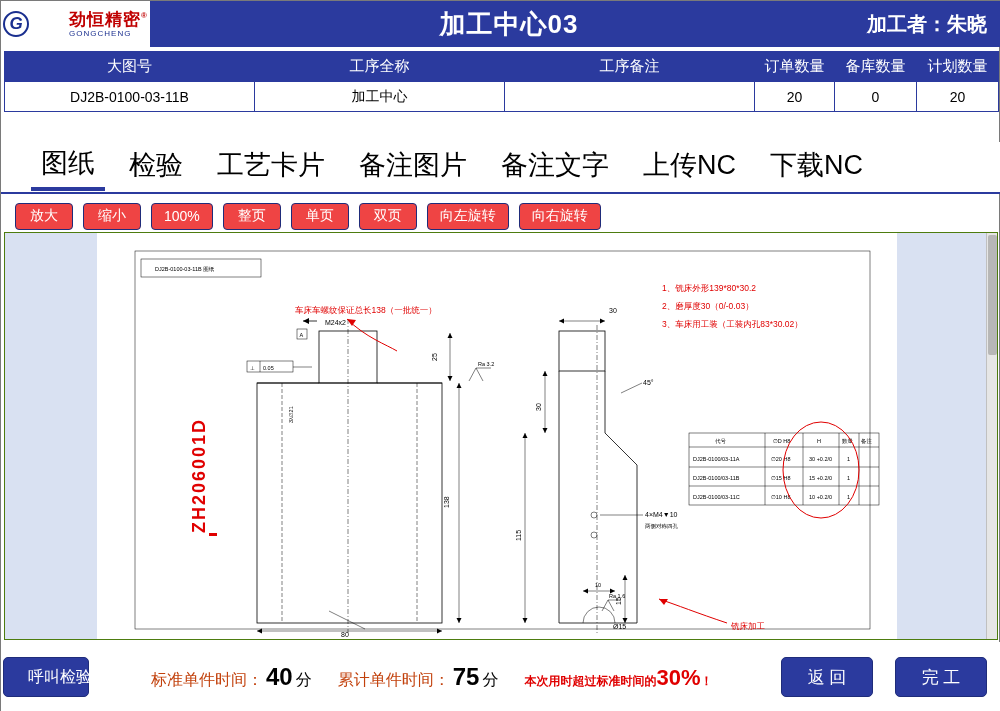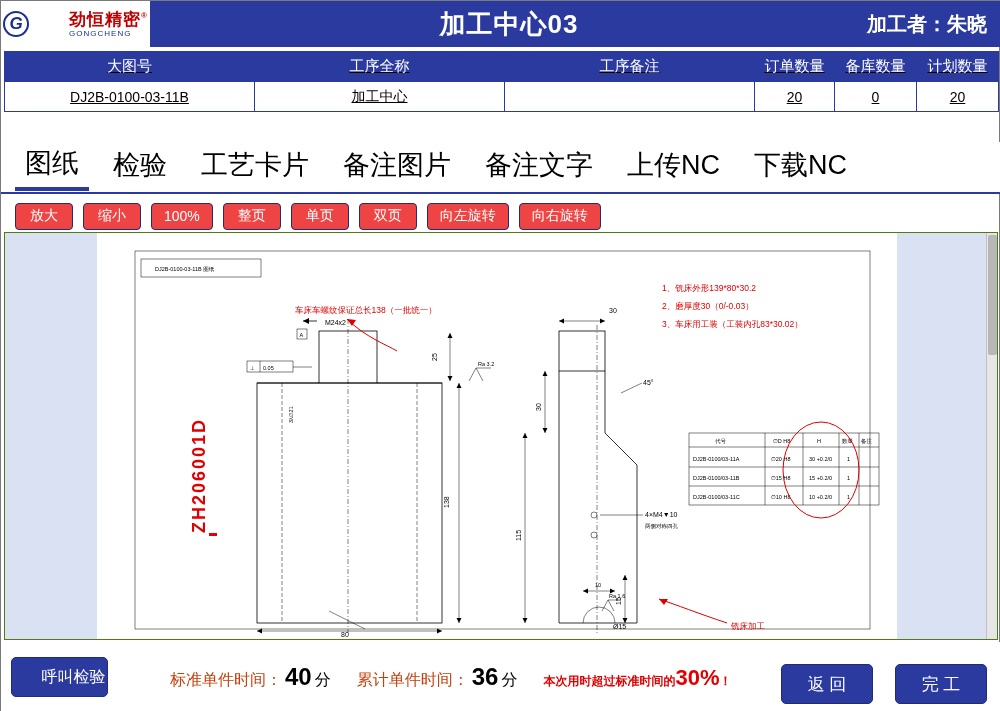--- a/index.html
+++ b/index.html
@@ -47,38 +47,37 @@
   .title-right {
     color: #ffffff; font-size: 20px; font-weight: bold;
     padding-right: 14px; white-space: nowrap;
   }
 
   
   .info-table {
     position: absolute; left: 3px; top: 50px; width: 994px;
     border-collapse: collapse;
     table-layout: fixed;
-    text-decoration: underline;
   }
   .info-table th, .info-table td {
     border: 1px solid #2b3a9e;
     height: 30px;
     text-align: center;
     font-size: 14px;
   }
   .info-table th {
     background: #2b3a9e; color: #ffffff; font-weight: normal; font-size: 15px;
   }
   .info-table td { background: #ffffff; color: #000000; }
 
   
   .tabs {
     position: absolute; left: 0; top: 141px; width: 1000px; height: 52px;
     background: #ffffff;
-    display: flex; align-items: center; padding-left: 14px;
+    display: flex; align-items: center; padding-left: 30px;
     border-bottom: 2px solid #2b3a9e;
   }
   .tab {
     font-size: 27px; color: #000000; padding: 2px 10px 6px 10px;
     margin-right: 14px; cursor: pointer; white-space: nowrap;
   }
   .tab.active {
     border-bottom: 4px solid #2b3a9e;
   }
 
@@ -121,31 +120,31 @@
     background: #ffffff;
     display: flex; align-items: center;
   }
   .fbtn {
     background: #2b3a9e; color: #ffffff; border: 1px solid #1f2c7a;
     border-radius: 5px; font-size: 17px;
     height: 40px; width: 92px;
     display: flex; align-items: center; justify-content: center;
     cursor: pointer; white-space: nowrap;
   }
-  .fbtn-call { margin-left: 10px; width: 97px; height: 40px; font-size: 16px; padding-left: 28px; }
+  .fbtn-call { margin-left: 2px; width: 86px; height: 40px; font-size: 16px; padding-left: 28px; }
   .footer-stats {
     display: flex; align-items: baseline; margin-left: 62px; white-space: nowrap;
   }
   .stat-label { font-size: 16px; color: #c2410c; }
   .stat-num { font-size: 24px; font-weight: bold; color: #000; margin: 0 3px; }
   .stat-unit { font-size: 16px; color: #000; margin-right: 26px; }
   .warn { color: #e00000; font-size: 12px; font-weight: bold; }
   .warn-num { color: #e00000; font-size: 22px; font-weight: bold; }
   .footer-right {
-    position: absolute; right: 14px; top: 22px;
+    position: absolute; right: 14px; top: 15px;
     display: flex; gap: 22px;
   }
 
   
   .dim { font-family: "Liberation Sans", sans-serif; font-size: 7px; fill: #000; }
   .dim-s { font-family: "Liberation Sans", sans-serif; font-size: 5.5px; fill: #000; }
   .red-note { font-family: "Liberation Sans", sans-serif; font-size: 8.5px; fill: #e00000; }
   .red-big {
     font-family: "Liberation Sans", sans-serif; font-size: 18px;
     fill: #e00000; font-weight: bold; letter-spacing: 2px;
@@ -388,21 +387,21 @@
 
   <div class="footer">
     <div class="fbtn fbtn-call">呼叫检验</div>
 
     <div class="footer-stats">
       <span class="stat-label">标准单件时间：</span>
       <span class="stat-num">40</span>
       <span class="stat-unit">分</span>
 
       <span class="stat-label">累计单件时间：</span>
-      <span class="stat-num">36</span>
+      <span class="stat-num">75</span>
       <span class="stat-unit">分</span>
 
       <span class="warn">本次用时超过标准时间的</span>
       <span class="warn-num">30%</span>
       <span class="warn">！</span>
     </div>
 
     <div class="footer-right">
       <div class="fbtn">返 回</div>
       <div class="fbtn">完 工</div>

